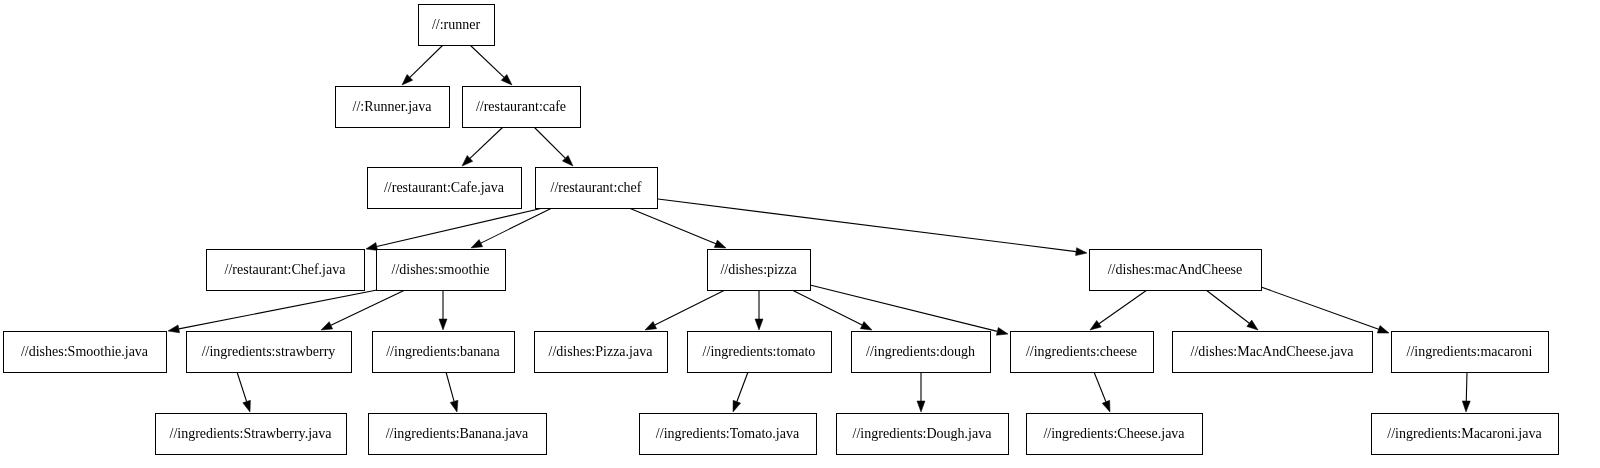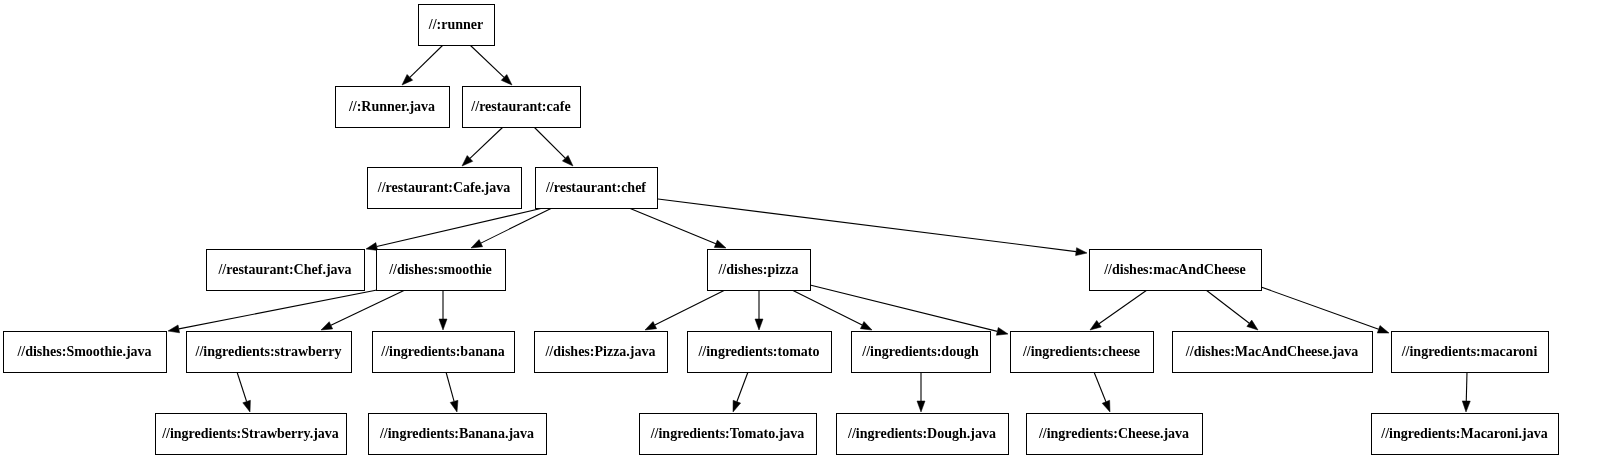--- a/index.html
+++ b/index.html
@@ -11,21 +11,20 @@
   body {
     width: 1600px;
     height: 468px;
     font-family: "Liberation Serif", "DejaVu Serif", serif;
     overflow: hidden;
   }
   #graph-root {
     position: relative;
     width: 1600px;
     height: 468px;
-    font-weight: bold;
   }
   #graph-svg {
     position: absolute;
     top: 0;
     left: 0;
     width: 1600px;
     height: 468px;
     display: block;
   }
   .node-box {

